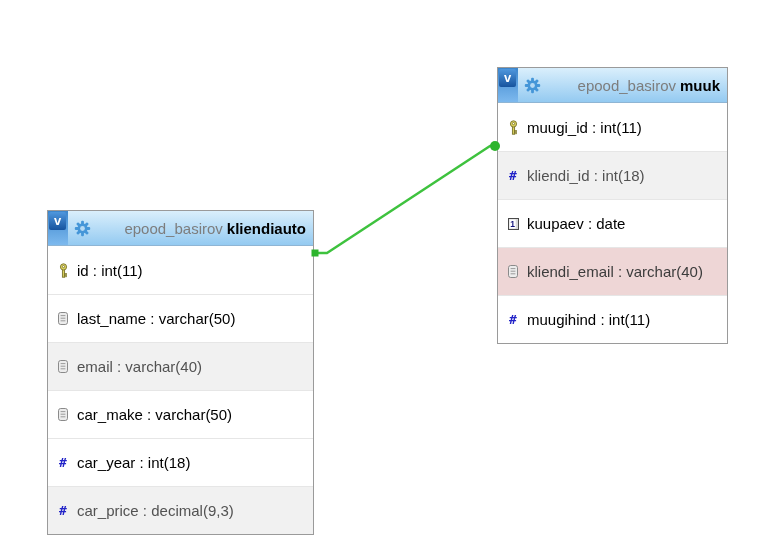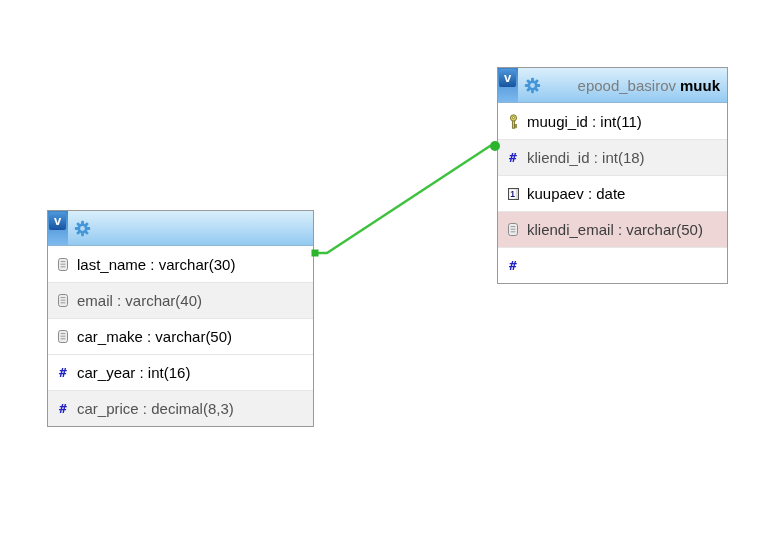--- a/index.html
+++ b/index.html
@@ -37,21 +37,21 @@
   }
   .gear-wrap{
     margin-left:6px;display:flex;align-items:center;cursor:pointer;
   }
   .tbl-title{
     flex:1;text-align:right;padding-right:7px;
     font-size:15px;color:#7d7d7d;white-space:nowrap;
   }
   .tbl-title b{color:#000;margin-left:4px;}
   .row{
-    height:36px;box-sizing:border-box;
+    height:48px;box-sizing:border-box;
     display:flex;align-items:center;
     padding-left:8px;
     font-size:15px;color:#000;
     background:#fff;
     cursor:pointer;
   }
   .row:not(:first-child){border-top:1px solid #e6e6e6;}
   .row--alt{background:#f1f1f1;color:#525252;}
   .row--marked{background:#eed6d6;color:#3c3c3c;}
   .icon-cell{
@@ -79,32 +79,45 @@
         <g fill="#4596d8">
           <rect x="7.1" y="0.8" width="2.8" height="15.4" rx="1"></rect>
           <rect x="7.1" y="0.8" width="2.8" height="15.4" rx="1" transform="rotate(45 8.5 8.5)"></rect>
           <rect x="7.1" y="0.8" width="2.8" height="15.4" rx="1" transform="rotate(90 8.5 8.5)"></rect>
           <rect x="7.1" y="0.8" width="2.8" height="15.4" rx="1" transform="rotate(135 8.5 8.5)"></rect>
           <circle cx="8.5" cy="8.5" r="5"></circle>
         </g>
         <circle cx="8.5" cy="8.5" r="2.4" fill="#b5d9f3"></circle>
       </svg>
     </span>
+    <span class="tbl-title"><span>epood_basirov</span><b>kliendiauto</b></span>
   </div>
   <div>
       <div class="row row--plain">
         <span class="icon-cell">
-          <svg width="10" height="13" viewBox="0 0 10 13">
-            <rect x="0.5" y="0.5" width="9" height="12" rx="2.2" fill="#ececec" stroke="#8a8a8a"></rect>
-            <line x1="2.6" y1="3.6" x2="7.4" y2="3.6" stroke="#9a9a9a"></line>
-            <line x1="2.6" y1="6.2" x2="7.4" y2="6.2" stroke="#9a9a9a"></line>
-            <line x1="2.6" y1="8.8" x2="7.4" y2="8.8" stroke="#9a9a9a"></line>
-          </svg>
-        </span>
-        <span>last_name : varchar(30)</span>
+          <svg width="11" height="15" viewBox="0 0 11 15">
+            <rect x="4.4" y="6" width="2.2" height="8.2" fill="#ddd45e" stroke="#77712c" stroke-width="0.9"></rect>
+            <rect x="6.3" y="10.4" width="2.3" height="1.3" fill="#ddd45e" stroke="#77712c" stroke-width="0.7"></rect>
+            <rect x="6.3" y="12.5" width="2.3" height="1.3" fill="#ddd45e" stroke="#77712c" stroke-width="0.7"></rect>
+            <circle cx="5.5" cy="3.9" r="3.1" fill="#ddd45e" stroke="#77712c" stroke-width="0.9"></circle>
+            <circle cx="5.5" cy="3.6" r="1.1" fill="#fffef2" stroke="#77712c" stroke-width="0.8"></circle>
+          </svg>
+        </span>
+        <span>id : int(11)</span>
+      </div>
+      <div class="row row--plain">
+        <span class="icon-cell">
+          <svg width="10" height="13" viewBox="0 0 10 13">
+            <rect x="0.5" y="0.5" width="9" height="12" rx="2.2" fill="#ececec" stroke="#8a8a8a"></rect>
+            <line x1="2.6" y1="3.6" x2="7.4" y2="3.6" stroke="#9a9a9a"></line>
+            <line x1="2.6" y1="6.2" x2="7.4" y2="6.2" stroke="#9a9a9a"></line>
+            <line x1="2.6" y1="8.8" x2="7.4" y2="8.8" stroke="#9a9a9a"></line>
+          </svg>
+        </span>
+        <span>last_name : varchar(50)</span>
       </div>
       <div class="row row--alt">
         <span class="icon-cell">
           <svg width="10" height="13" viewBox="0 0 10 13">
             <rect x="0.5" y="0.5" width="9" height="12" rx="2.2" fill="#ececec" stroke="#8a8a8a"></rect>
             <line x1="2.6" y1="3.6" x2="7.4" y2="3.6" stroke="#9a9a9a"></line>
             <line x1="2.6" y1="6.2" x2="7.4" y2="6.2" stroke="#9a9a9a"></line>
             <line x1="2.6" y1="8.8" x2="7.4" y2="8.8" stroke="#9a9a9a"></line>
           </svg>
         </span>
@@ -118,27 +131,27 @@
             <line x1="2.6" y1="6.2" x2="7.4" y2="6.2" stroke="#9a9a9a"></line>
             <line x1="2.6" y1="8.8" x2="7.4" y2="8.8" stroke="#9a9a9a"></line>
           </svg>
         </span>
         <span>car_make : varchar(50)</span>
       </div>
       <div class="row row--plain">
         <span class="icon-cell">
           <span class="hash-glyph">#</span>
         </span>
-        <span>car_year : int(16)</span>
+        <span>car_year : int(18)</span>
       </div>
       <div class="row row--alt">
         <span class="icon-cell">
           <span class="hash-glyph">#</span>
         </span>
-        <span>car_price : decimal(8,3)</span>
+        <span>car_price : decimal(9,3)</span>
       </div>
     </div>
 </div>
 
 <div class="designer-table" style="left: 497px; top: 67px; width: 231px;">
   <div class="tbl-header">
     <div class="collapse-strip">
       <div class="collapse-btn">v</div>
     </div>
     <span class="gear-wrap">
@@ -186,26 +199,27 @@
       </div>
       <div class="row row--marked">
         <span class="icon-cell">
           <svg width="10" height="13" viewBox="0 0 10 13">
             <rect x="0.5" y="0.5" width="9" height="12" rx="2.2" fill="#ececec" stroke="#8a8a8a"></rect>
             <line x1="2.6" y1="3.6" x2="7.4" y2="3.6" stroke="#9a9a9a"></line>
             <line x1="2.6" y1="6.2" x2="7.4" y2="6.2" stroke="#9a9a9a"></line>
             <line x1="2.6" y1="8.8" x2="7.4" y2="8.8" stroke="#9a9a9a"></line>
           </svg>
         </span>
-        <span>kliendi_email : varchar(50)</span>
-      </div>
-      <div class="row row--plain">
-        <span class="icon-cell">
-          <span class="hash-glyph">#</span>
-        </span>
+        <span>kliendi_email : varchar(40)</span>
+      </div>
+      <div class="row row--plain">
+        <span class="icon-cell">
+          <span class="hash-glyph">#</span>
+        </span>
+        <span>muugihind : int(11)</span>
       </div>
     </div>
 </div>
 
 <svg class="relations" width="777" height="544" viewBox="0 0 777 544">
   <g>
     <polyline fill="none" stroke-width="2.5" stroke-linejoin="round" points="315,253 327,253 490,146 494,146" stroke="#3ec23e"></polyline>
     <rect width="7" height="7" x="311.5" y="249.5" fill="#2db42d"></rect>
     <circle r="5" cx="495" cy="146" fill="#2db42d"></circle>
   </g>

